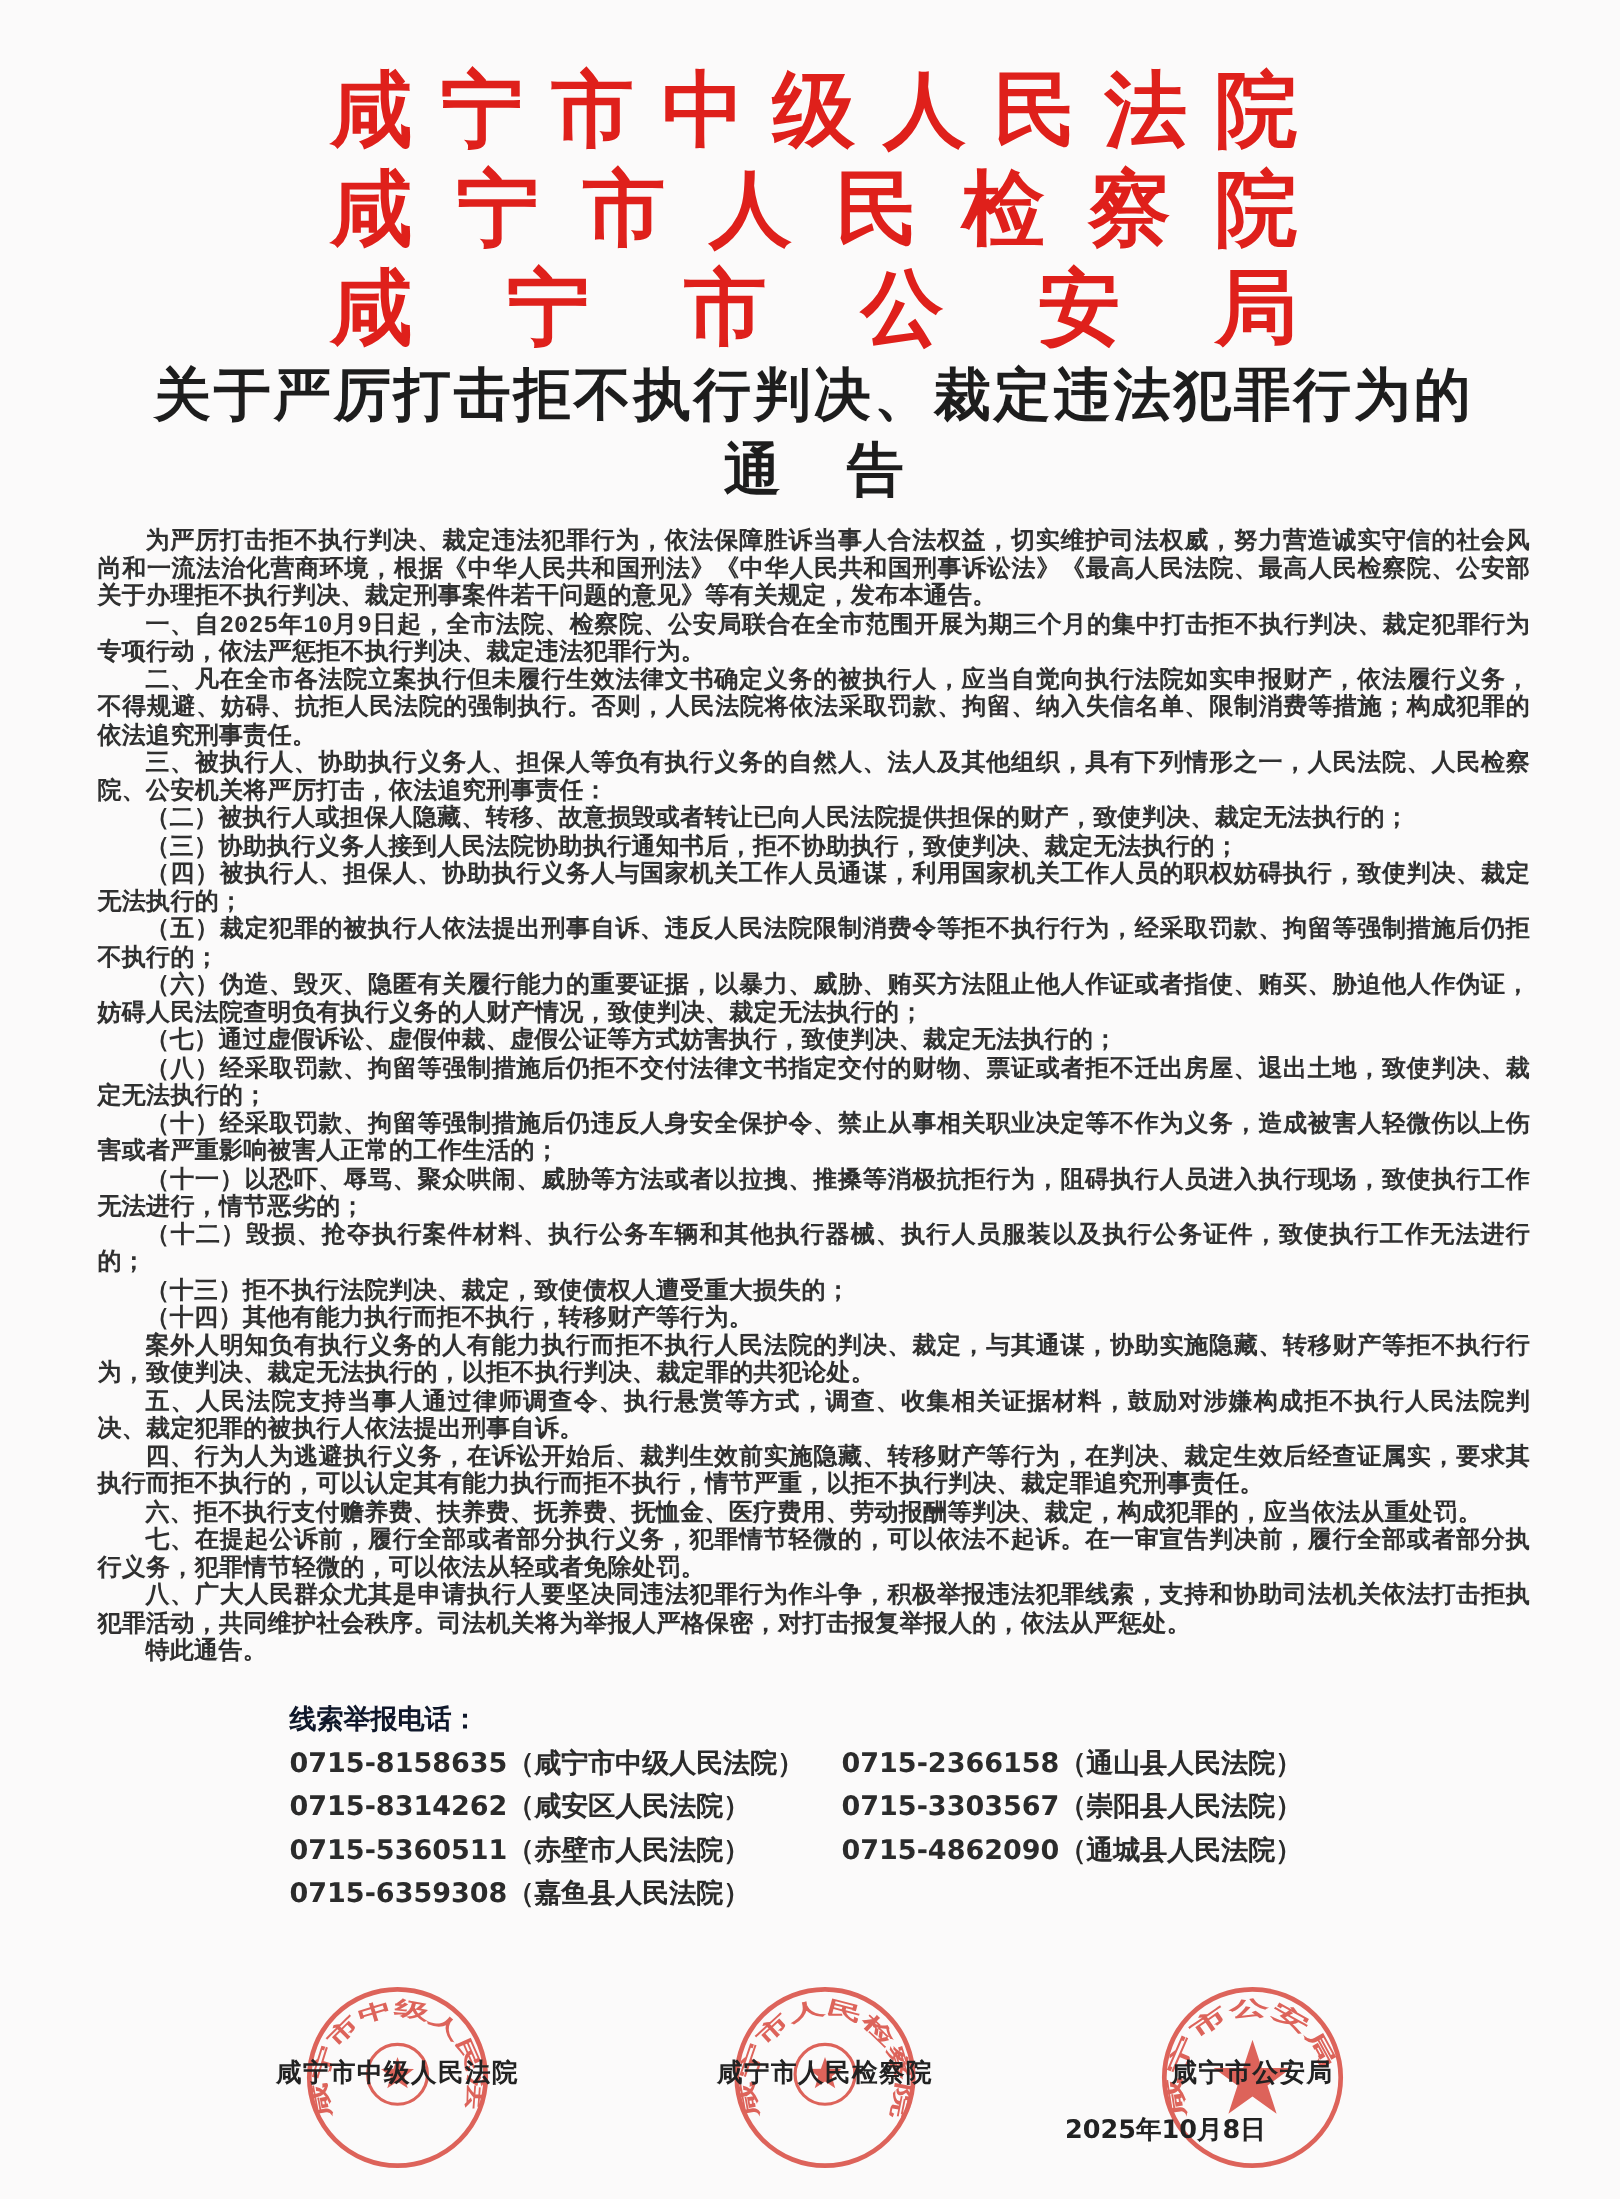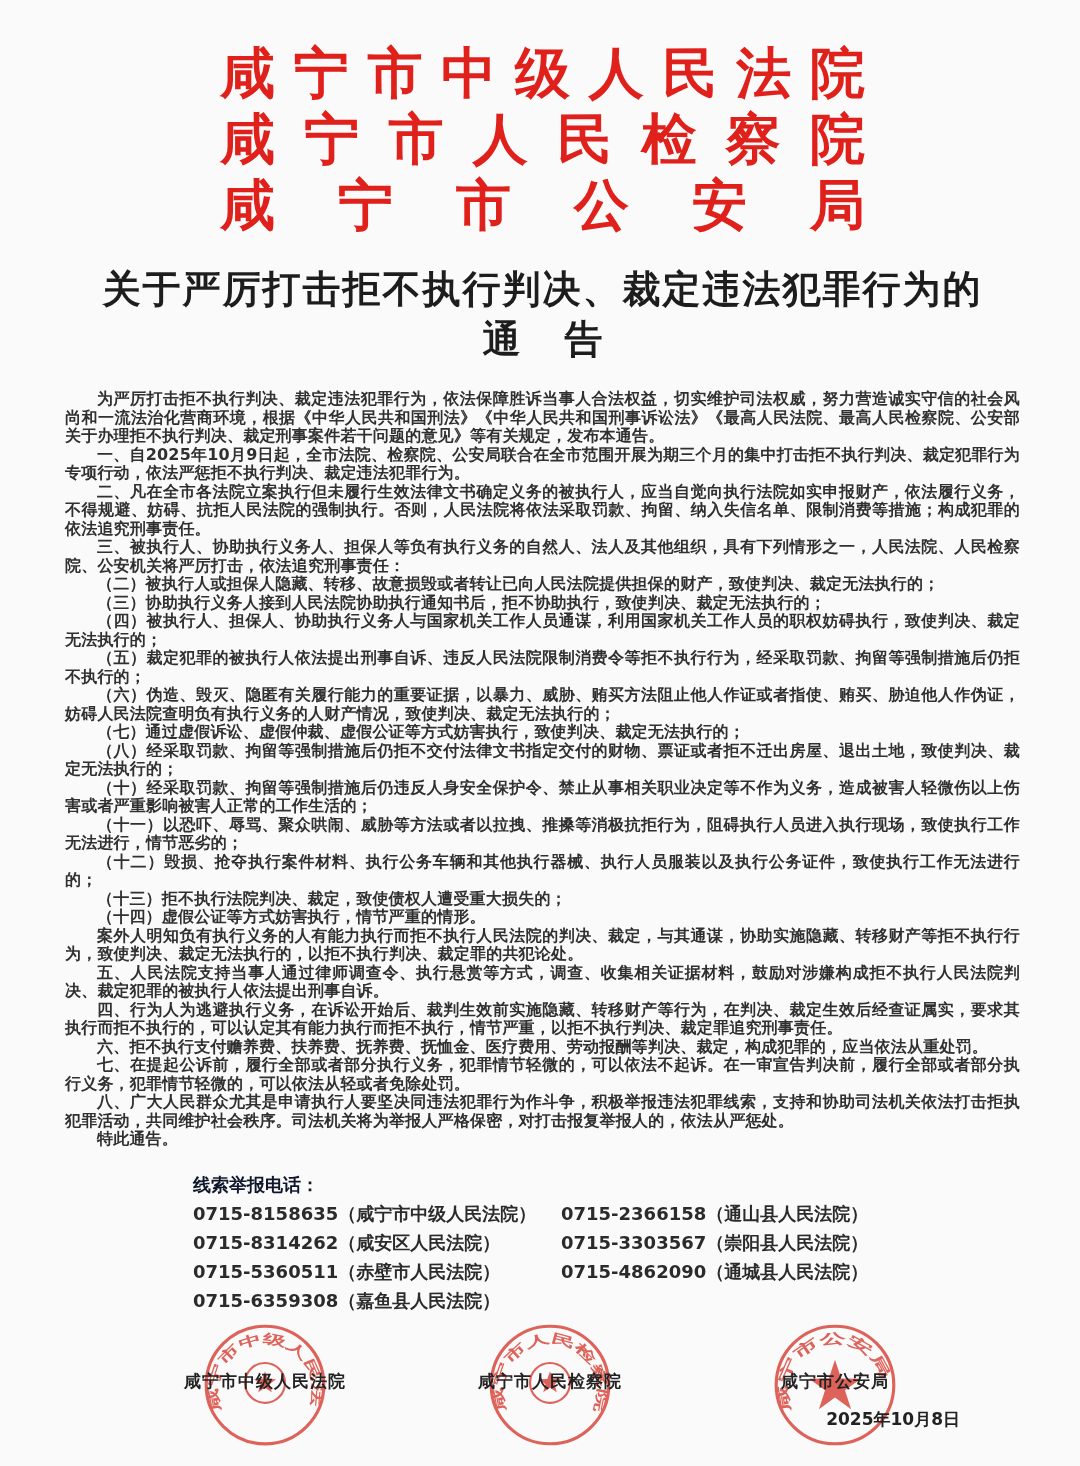--- a/index.html
+++ b/index.html
@@ -17,32 +17,32 @@
   .agency-block { width: 645px; margin: 0 auto; }
   .agency-line {
     display: flex; justify-content: space-between;
     color: var(--red, #df201b);
     font-size: 55px; font-weight: 700; line-height: 66px;
     white-space: nowrap;
   }
   .agency-line span { display:inline-block; }
 
   
-  .notice-title { margin-top: 26px; text-align: center; }
+  .notice-title { text-align: center; }
   .notice-title-line1 {
     font-size: 38px; font-weight: 700; letter-spacing: 2px;
     color: #1d1d1d; line-height: 50px; white-space: nowrap;
   }
   .notice-title-line2 {
     width: 120px; margin: 2px auto 0; display: flex; justify-content: space-between;
     font-size: 38px; font-weight: 700; color: #1d1d1d; line-height: 46px;
   }
 
   
-  .body-text { margin-top: 28px; }
+  .body-text { margin-top: 16px; font-family: Liberation Mono, monospace; }
   .body-text p {
     font-size: 16px; font-weight: 700; line-height: 18.5px;
     letter-spacing: 0.2px;
     text-indent: 2em; text-align: justify; color: #303030;
   }
 
   
   .hotline { margin-top: 22px; margin-left: 128px; font-weight: 700; }
   .hotline-label { font-size: 18px; line-height: 28px; color: #0f172a; }
   .hotline-cols { display: flex; }
@@ -58,21 +58,21 @@
   }
   .seal { position: relative; width: 250px; height: 132px; display:flex; justify-content:center; }
   .seal svg { width: 126px; height: 126px; opacity: 0.85; }
   .seal-label {
     position: absolute; top: 48px; left: 0; right: 0;
     text-align: center; font-size: 17px; font-weight: 700; color: #222;
     white-space: nowrap; letter-spacing: 1px;
   }
   .seal-date {
     position: absolute; top: 86px; left: 0; right: 0;
-    text-align: right; font-size: 17px; font-weight: 700; color: #222;
+    text-align: left; font-size: 17px; font-weight: 700; color: #222;
     white-space: nowrap;
   }
 </style>
 </head>
 <body>
 
 <div class="page">
 
   <div class="agency-block">
     <div class="agency-line">
@@ -123,21 +123,21 @@
     <p>（三）协助执行义务人接到人民法院协助执行通知书后，拒不协助执行，致使判决、裁定无法执行的；</p>
     <p>（四）被执行人、担保人、协助执行义务人与国家机关工作人员通谋，利用国家机关工作人员的职权妨碍执行，致使判决、裁定无法执行的；</p>
     <p>（五）裁定犯罪的被执行人依法提出刑事自诉、违反人民法院限制消费令等拒不执行行为，经采取罚款、拘留等强制措施后仍拒不执行的；</p>
     <p>（六）伪造、毁灭、隐匿有关履行能力的重要证据，以暴力、威胁、贿买方法阻止他人作证或者指使、贿买、胁迫他人作伪证，妨碍人民法院查明负有执行义务的人财产情况，致使判决、裁定无法执行的；</p>
     <p>（七）通过虚假诉讼、虚假仲裁、虚假公证等方式妨害执行，致使判决、裁定无法执行的；</p>
     <p>（八）经采取罚款、拘留等强制措施后仍拒不交付法律文书指定交付的财物、票证或者拒不迁出房屋、退出土地，致使判决、裁定无法执行的；</p>
     <p>（十）经采取罚款、拘留等强制措施后仍违反人身安全保护令、禁止从事相关职业决定等不作为义务，造成被害人轻微伤以上伤害或者严重影响被害人正常的工作生活的；</p>
     <p>（十一）以恐吓、辱骂、聚众哄闹、威胁等方法或者以拉拽、推搡等消极抗拒行为，阻碍执行人员进入执行现场，致使执行工作无法进行，情节恶劣的；</p>
     <p>（十二）毁损、抢夺执行案件材料、执行公务车辆和其他执行器械、执行人员服装以及执行公务证件，致使执行工作无法进行的；</p>
     <p>（十三）拒不执行法院判决、裁定，致使债权人遭受重大损失的；</p>
-    <p>（十四）虚假公证等方式妨害执行，情节严重的情形。</p>
+    <p>（十四）其他有能力执行而拒不执行，转移财产等行为。</p>
     <p>案外人明知负有执行义务的人有能力执行而拒不执行人民法院的判决、裁定，与其通谋，协助实施隐藏、转移财产等拒不执行行为，致使判决、裁定无法执行的，以拒不执行判决、裁定罪的共犯论处。</p>
     <p>五、人民法院支持当事人通过律师调查令、执行悬赏等方式，调查、收集相关证据材料，鼓励对涉嫌构成拒不执行人民法院判决、裁定犯罪的被执行人依法提出刑事自诉。</p>
     <p>四、行为人为逃避执行义务，在诉讼开始后、裁判生效前实施隐藏、转移财产等行为，在判决、裁定生效后经查证属实，要求其执行而拒不执行的，可以认定其有能力执行而拒不执行，情节严重，以拒不执行判决、裁定罪追究刑事责任。</p>
     <p>六、拒不执行支付赡养费、扶养费、抚养费、抚恤金、医疗费用、劳动报酬等判决、裁定，构成犯罪的，应当依法从重处罚。</p>
     <p>七、在提起公诉前，履行全部或者部分执行义务，犯罪情节轻微的，可以依法不起诉。在一审宣告判决前，履行全部或者部分执行义务，犯罪情节轻微的，可以依法从轻或者免除处罚。</p>
     <p>八、广大人民群众尤其是申请执行人要坚决同违法犯罪行为作斗争，积极举报违法犯罪线索，支持和协助司法机关依法打击拒执犯罪活动，共同维护社会秩序。司法机关将为举报人严格保密，对打击报复举报人的，依法从严惩处。</p>
     <p>特此通告。</p>
   </div>
 
   <div class="hotline">

